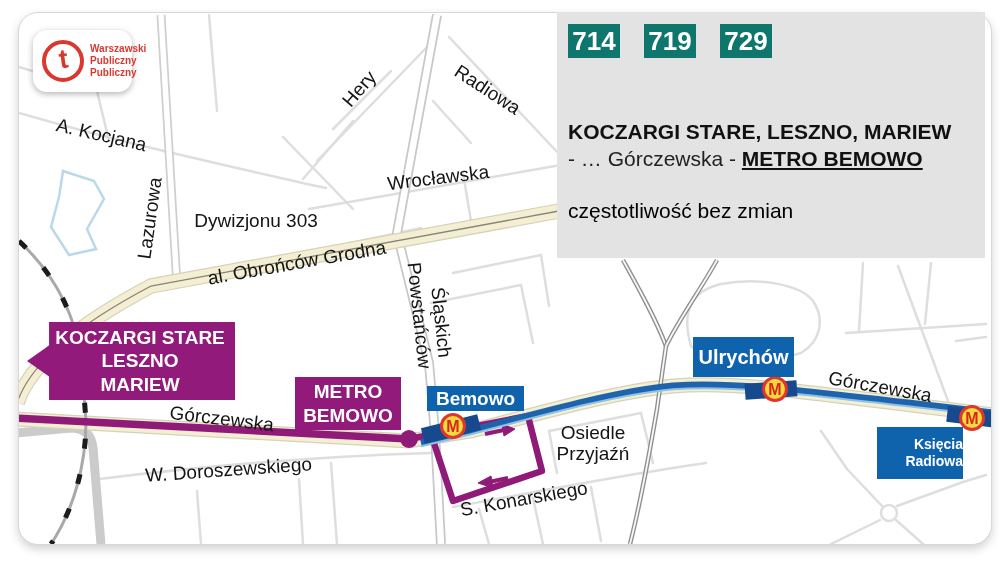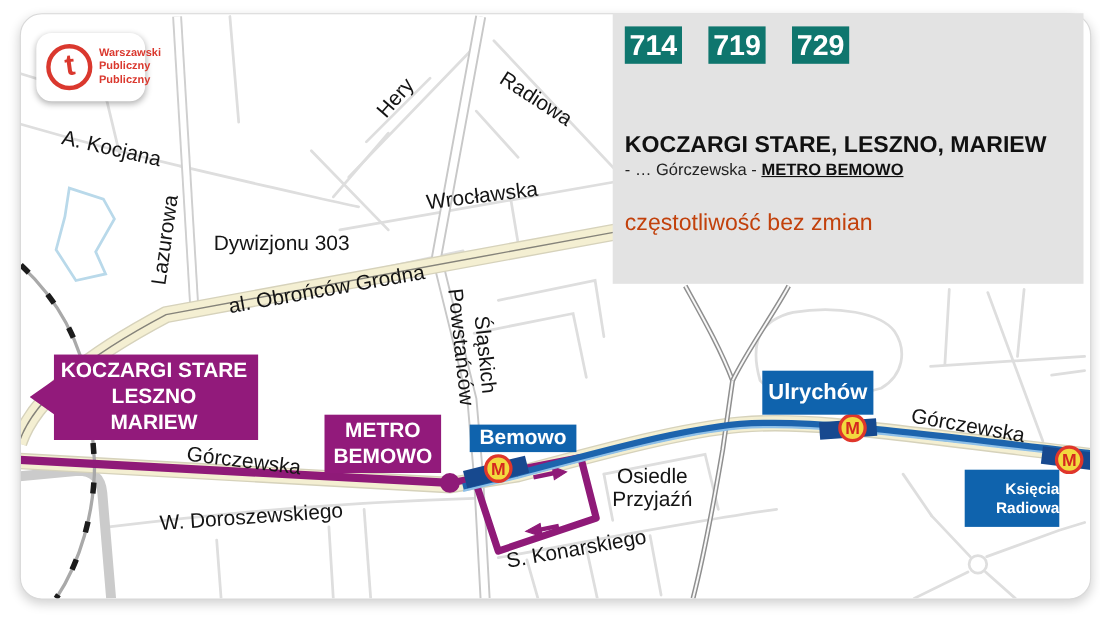--- a/index.html
+++ b/index.html
@@ -41,23 +41,23 @@
   .st-ulrychow{left:693px;top:337px;width:101px;height:40px;font-size:20px;}
   .st-ksiecia{left:877px;top:427px;width:86px;height:52px;font-size:14px;align-items:flex-end;}
 
   
   .info-panel{left:557px;top:12px;width:428px;height:246px;background:#e3e3e3;
     box-sizing:border-box;padding:12px 12px 0 11px;z-index:6;}
   .badges{display:flex;gap:24px;}
   .badge{width:52px;height:34px;background:#0f766e;color:#fff;font-weight:bold;
     font-size:26px;display:flex;align-items:center;justify-content:center;}
   .headline{margin-top:60px;font-size:21px;font-weight:bold;color:#111;line-height:1.3;}
-  .routeline{font-size:15px;color:#222;line-height:1.3;}
+  .routeline{font-size:21px;color:#222;line-height:1.3;}
   .routeline .terminus{font-weight:bold;text-decoration:underline;color:#111;}
-  .note{margin-top:26px;font-size:21px;color:#c2410c;}
+  .note{margin-top:26px;font-size:21px;color:#000000;}
 </style>
 </head>
 <body>
 
 <div class="map-card">
 <svg width="972" height="531" viewBox="18 12 972 531">
 
   <g stroke="#dedede" stroke-width="2.5" fill="none" stroke-linecap="round">
     <path d="M 18 66 L 96 90"></path>
     <path d="M 18 112 C 70 127, 120 140, 163 150"></path>

